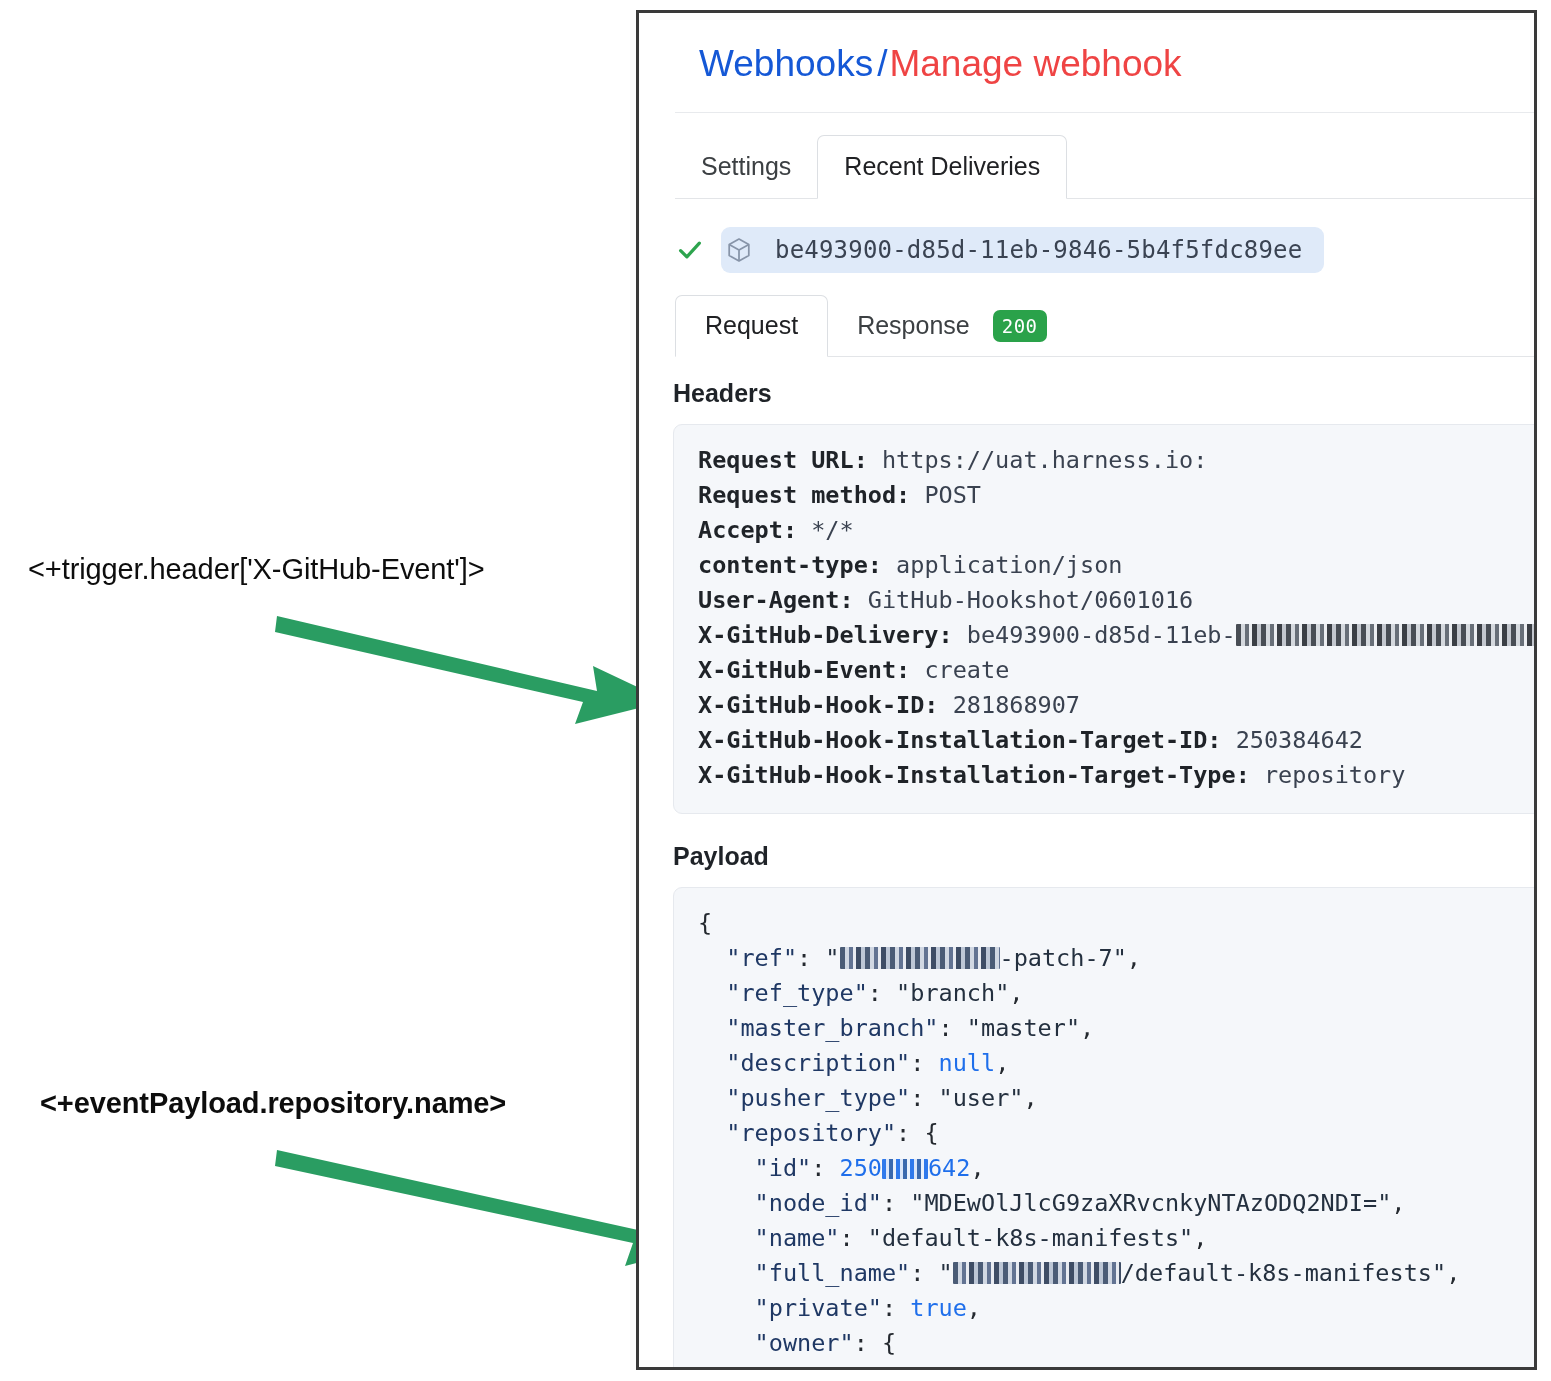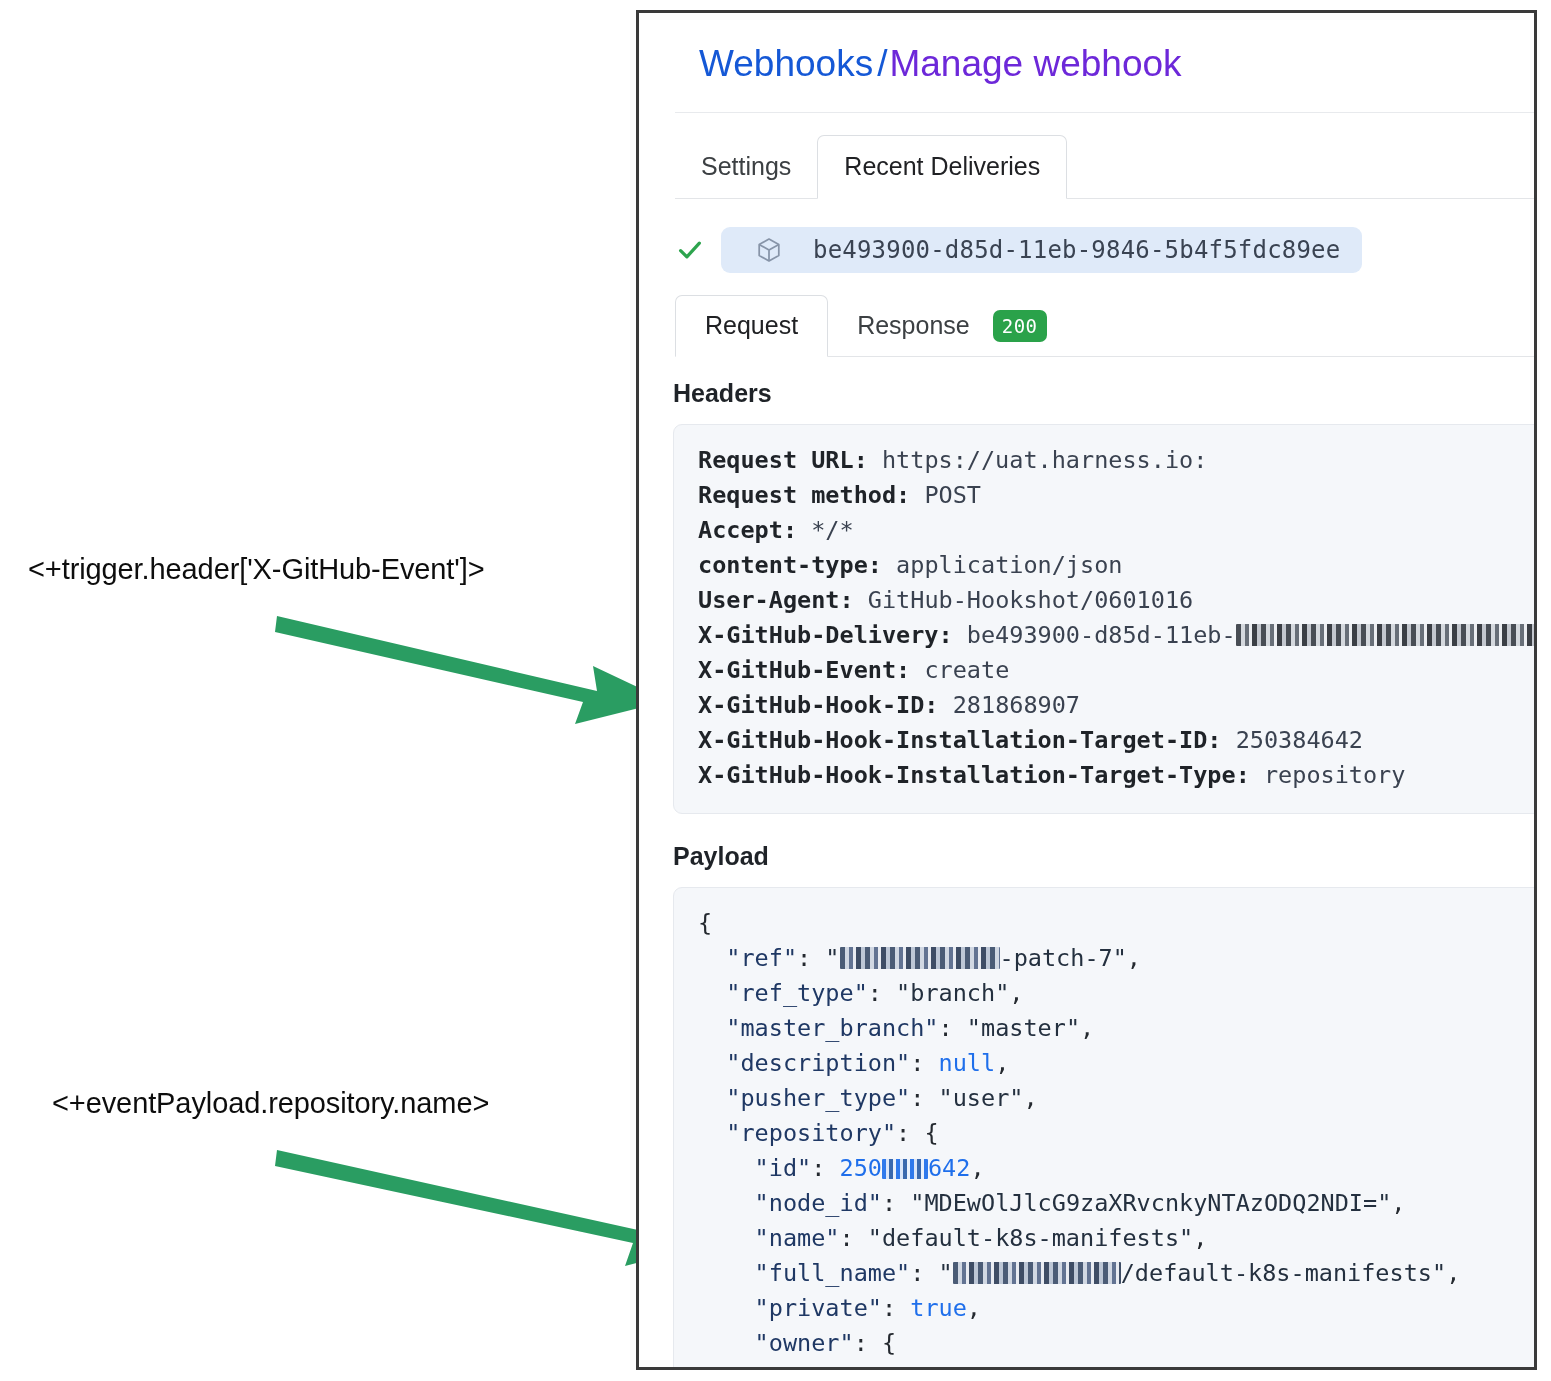--- a/index.html
+++ b/index.html
@@ -19,21 +19,21 @@
   
   .annot-label {
     position: absolute;
     font-family: "Liberation Sans", sans-serif;
     font-size: 29px;
     color: #0d0d0d;
     white-space: nowrap;
     letter-spacing: -0.1px;
   }
   #annot-1-label { left: 28px;  top: 553px; }
-  #annot-2-label { left: 52px;  top: 1087px; }
+  #annot-2-label { left: 40px;  top: 1087px; font-weight: bold; }
 
   .arrow-svg {
     position: absolute;
     overflow: visible;
     pointer-events: none;
   }
 
   
   #panel {
     position: absolute;
@@ -64,21 +64,21 @@
     color: #1558d6;
     font-weight: 400;
     margin-left: 24px;
   }
   .breadcrumb .crumb-sep {
     color: #1558d6;
     font-weight: 400;
     margin: 0 2px 0 4px;
   }
   .breadcrumb .crumb-current {
-    color: #6d28d9;
+    color: #ef4444;
     font-weight: 400;
   }
 
   .hr-rule {
     height: 1px;
     background: #e8eaed;
     margin: 26px 0 0 36px;
     width: 1000px;
   }
 
@@ -124,24 +124,24 @@
   .delivery-row {
     display: flex;
     align-items: center;
     gap: 16px;
     margin: 28px 0 0 36px;
   }
   .check-icon { width: 30px; height: 30px; flex: none; }
   .delivery-chip {
     display: inline-flex;
     align-items: center;
-    gap: 30px;
+    gap: 22px;
     background: #dfeaf9;
     border-radius: 9px;
-    padding: 9px 22px 9px 34px;
+    padding: 9px 22px 9px 4px;
   }
   .cube-icon { width: 28px; height: 28px; flex: none; }
   .delivery-id {
     font-family: "DejaVu Sans Mono", monospace;
     font-size: 24px;
     color: #3a4352;
     letter-spacing: 0.2px;
     white-space: nowrap;
   }
 

